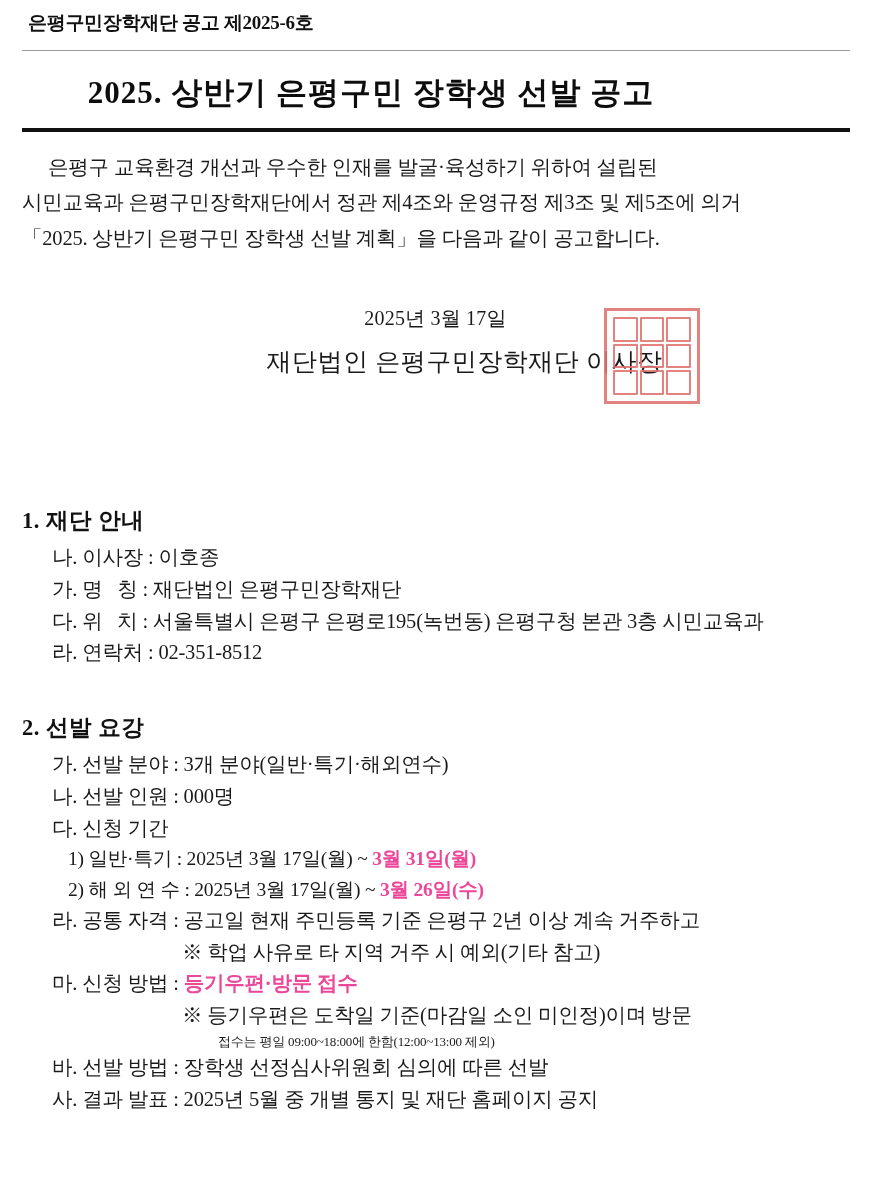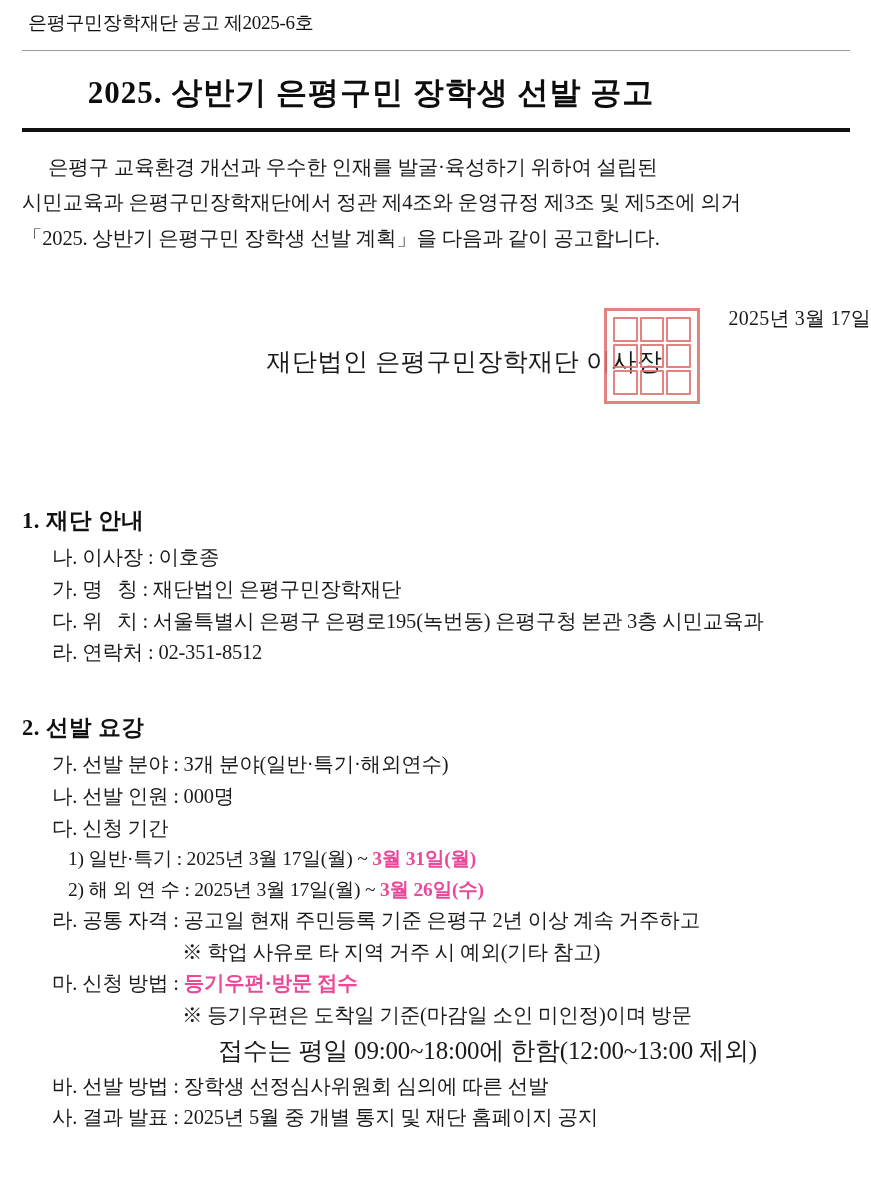--- a/index.html
+++ b/index.html
@@ -22,20 +22,21 @@
     padding: 0;
     box-sizing: border-box;
   }
   .doc-number {
     position: absolute;
     top: 10px;
     left: 28px;
     font-size: 19px;
     letter-spacing: -0.3px;
     color: #111;
+    font-weight: bold;
   }
   .rule-thin {
     position: absolute;
     top: 50px;
     left: 22px;
     width: 828px;
     height: 1px;
     background: #9a9a9a;
   }
   .doc-title {
@@ -66,21 +67,21 @@
     line-height: 1.72;
     text-align: justify;
     letter-spacing: -0.2px;
   }
   .intro .indent { padding-left: 26px; }
   .date-line {
     position: absolute;
     top: 305px;
     left: 0;
     width: 871px;
-    text-align: right;
+    text-align: center;
     font-size: 20px;
     letter-spacing: 0.2px;
   }
   .org-line {
     position: absolute;
     top: 345px;
     left: 0;
     width: 871px;
     text-align: center;
     font-size: 25px;
@@ -147,21 +148,21 @@
     white-space: pre;
   }
   .cont2 {
     font-size: 20.5px;
     line-height: 1.55;
     letter-spacing: -0.2px;
     padding-left: 160px;
     white-space: pre;
   }
   .cont3 {
-    font-size: 25px;
+    font-size: 13px;
     line-height: 1.55;
     letter-spacing: -0.2px;
     padding-left: 196px;
     white-space: pre;
   }
   .blue {
     color: #ec4899;
     font-weight: bold;
   }
   .sec1 { top: 505px; }

